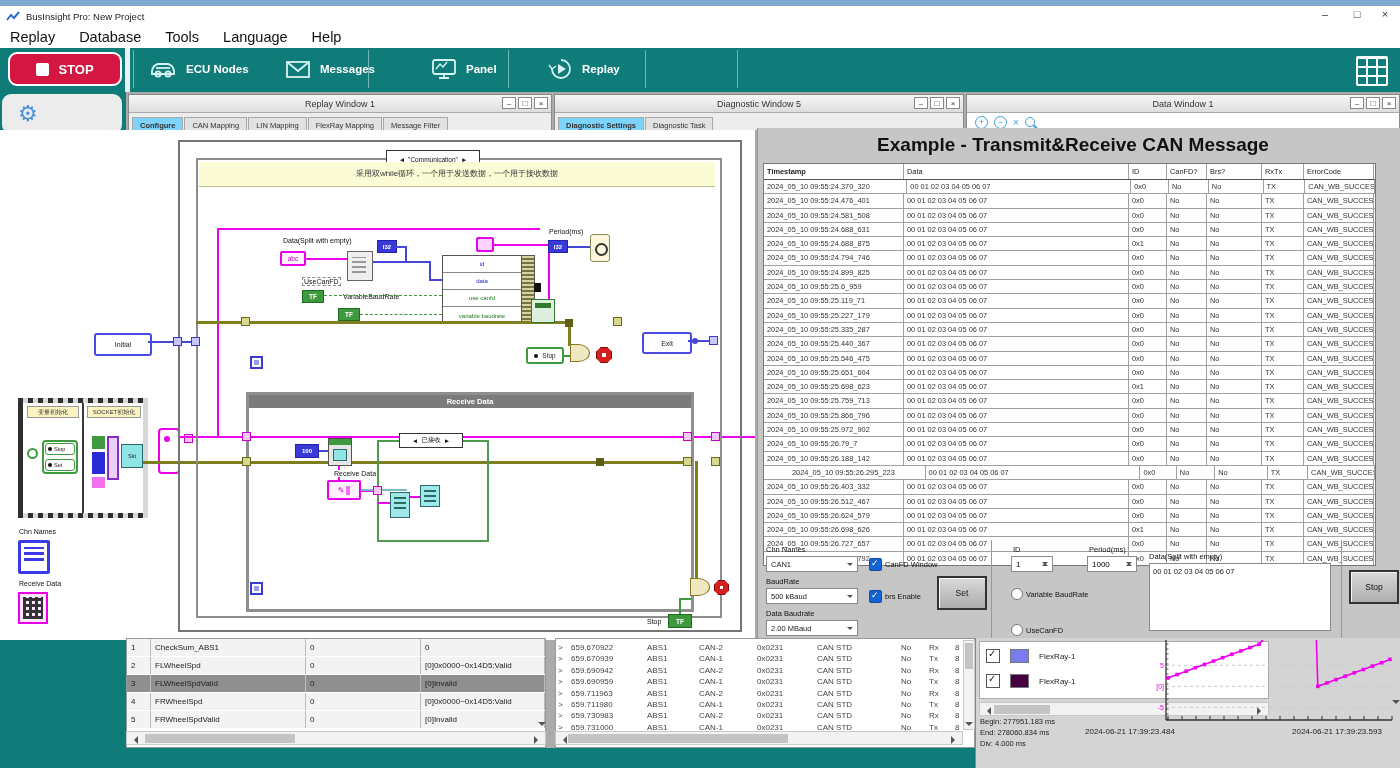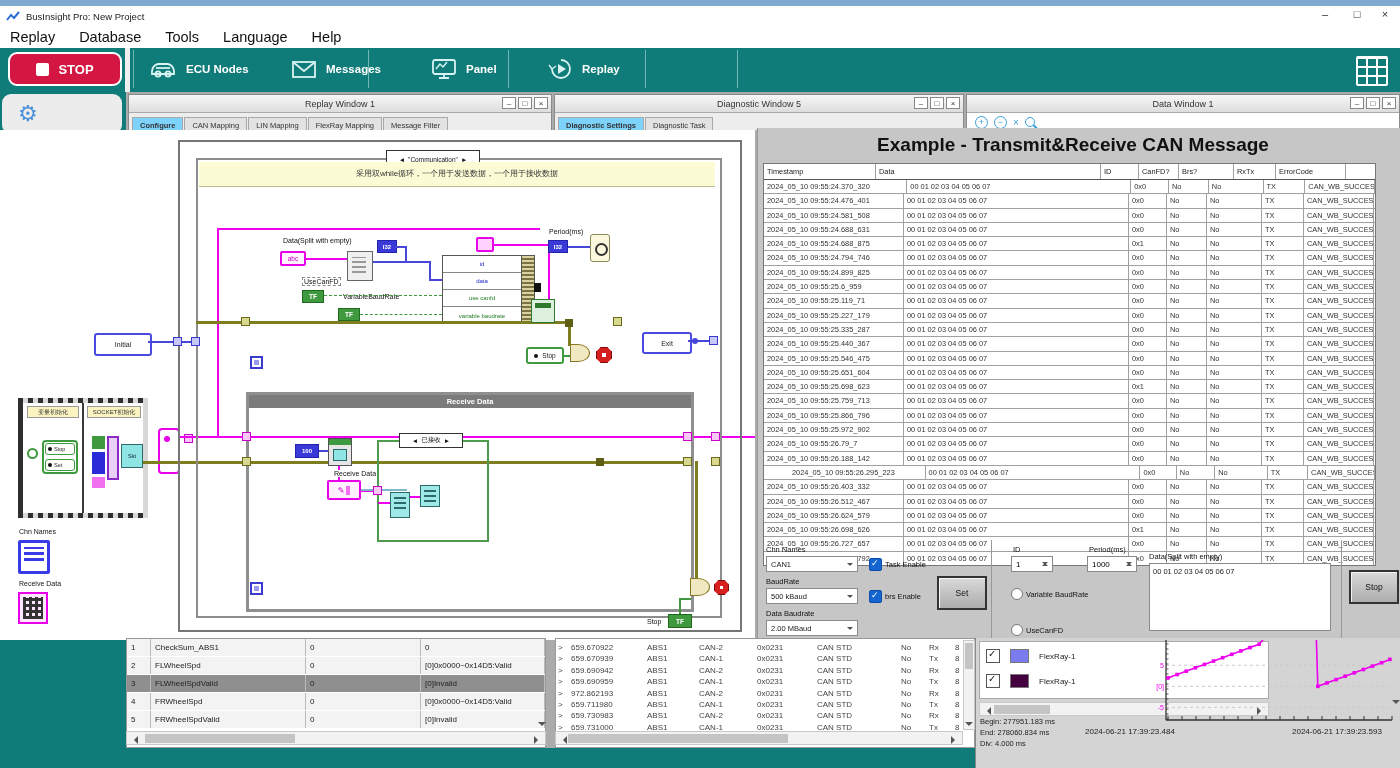--- a/index.html
+++ b/index.html
@@ -194,21 +194,21 @@
     <svg width="30" height="24">
         <g stroke="#D8F2F2" stroke-width="1.8" fill="none">
           <path d="M4 14 Q5 8 10 7 L20 7 Q25 8 26 14 L26 17 L4 17 Z"></path>
           <circle cx="10" cy="17" r="2.6"></circle>
           <circle cx="20" cy="17" r="2.6"></circle>
           <path d="M8 11 L22 11"></path>
         </g>
       </svg>
     <span>ECU Nodes</span>
   </div>
-  <div class="abs tbtn" style="left:290px">
+  <div class="abs tbtn" style="left:284px">
     <svg width="28" height="22">
         <g stroke="#D8F2F2" stroke-width="1.8" fill="none">
           <rect x="3" y="4" width="22" height="15"></rect>
           <path d="M3 4 L14 13 L25 4"></path>
         </g>
       </svg>
     <span>Messages</span>
   </div>
   <div class="abs tbtn" style="left:430px">
     <svg width="28" height="24">
@@ -284,21 +284,21 @@
       <span class="circ">−</span>
       <span class="xi">×</span>
       <span class="lens"></span>
     </div>
   </div>
 
   <div class="abs datapanel">
     <div class="paneltitle">Example - Transmit&amp;Receive CAN Message</div>
     <div class="ctable">
       <div class="crow chead">
-          <span class="ccell" style="width: 112px;">Timestamp</span>
+          <span class="ccell" style="width: 140px; font-weight: bold;">Timestamp</span>
           <span class="ccell" style="width: 225px;">Data</span>
           <span class="ccell" style="width: 38px;">ID</span>
           <span class="ccell" style="width: 40px;">CanFD?</span>
           <span class="ccell" style="width: 55px;">Brs?</span>
           <span class="ccell" style="width: 42px;">RxTx</span>
           <span class="ccell" style="width: 70px;">ErrorCode</span>
         </div>
       <div>
           <div class="crow">
             <span class="ccell" style="width: 144px;">2024_05_10 09:55:24.370_320</span>
@@ -542,21 +542,21 @@
             <span class="ccell" style="width: 55px;">No</span>
             <span class="ccell" style="width: 42px;">TX</span>
             <span class="ccell" style="width: 70px;">CAN_WB_SUCCESS</span>
           </div>
         </div>
     </div>
 
     <span class="lbl" style="left:8px;top:417px">Chn Names</span>
     <div class="sel" style="left:8px;top:428px;width:92px">CAN1</div>
     <span class="cb" style="left:111px;top:430px"></span>
-    <span class="lbl" style="left:127px;top:432px">Task Enable</span>
+    <span class="lbl" style="left:127px;top:432px">CanFD Window</span>
 
     <span class="lbl" style="left:8px;top:449px">BaudRate</span>
     <div class="sel" style="left:8px;top:460px;width:92px">500 kBaud</div>
     <span class="cb" style="left:111px;top:462px"></span>
     <span class="lbl" style="left:127px;top:464px">brs Enable</span>
     <div class="pbtn" style="left:179px;top:448px;width:46px;height:30px">Set</div>
 
     <span class="lbl" style="left:8px;top:481px">Data Baudrate</span>
     <div class="sel" style="left:8px;top:492px;width:92px">2.00 MBaud</div>
 
@@ -800,21 +800,21 @@
           <span class="tcell" style="width: 52px;">ABS1</span>
           <span class="tcell" style="width: 58px;">CAN-1</span>
           <span class="tcell" style="width: 60px;">0x0231</span>
           <span class="tcell" style="width: 84px;">CAN STD</span>
           <span class="tcell" style="width: 28px;">No</span>
           <span class="tcell" style="width: 26px;">Tx</span>
           <span class="tcell" style="width: 12px;">8</span>
         </div>
         <div class="trow">
           <span class="tcell" style="width: 13px;">&gt;</span>
-          <span class="tcell" style="width: 76px;">972.862193</span>
+          <span class="tcell" style="width: 76px;">659.711963</span>
           <span class="tcell" style="width: 52px;">ABS1</span>
           <span class="tcell" style="width: 58px;">CAN-2</span>
           <span class="tcell" style="width: 60px;">0x0231</span>
           <span class="tcell" style="width: 84px;">CAN STD</span>
           <span class="tcell" style="width: 28px;">No</span>
           <span class="tcell" style="width: 26px;">Rx</span>
           <span class="tcell" style="width: 12px;">8</span>
         </div>
         <div class="trow">
           <span class="tcell" style="width: 13px;">&gt;</span>

